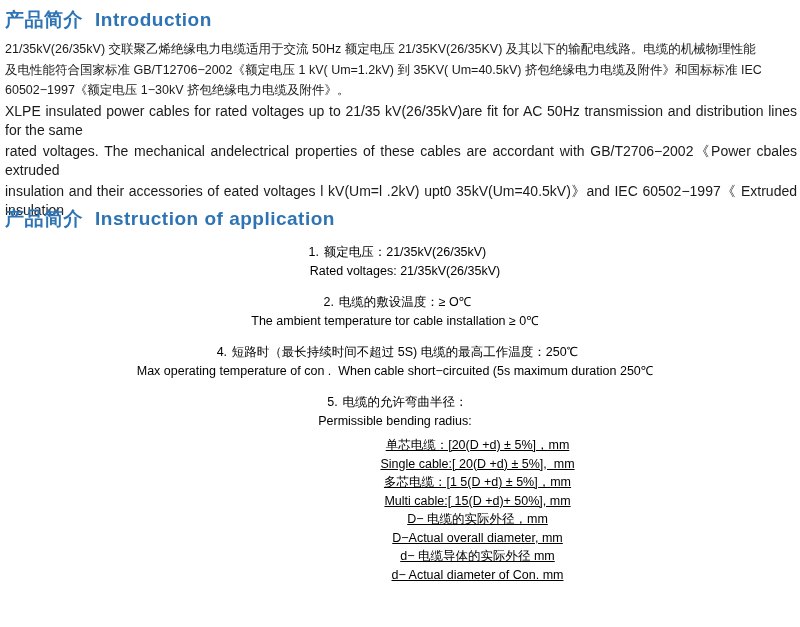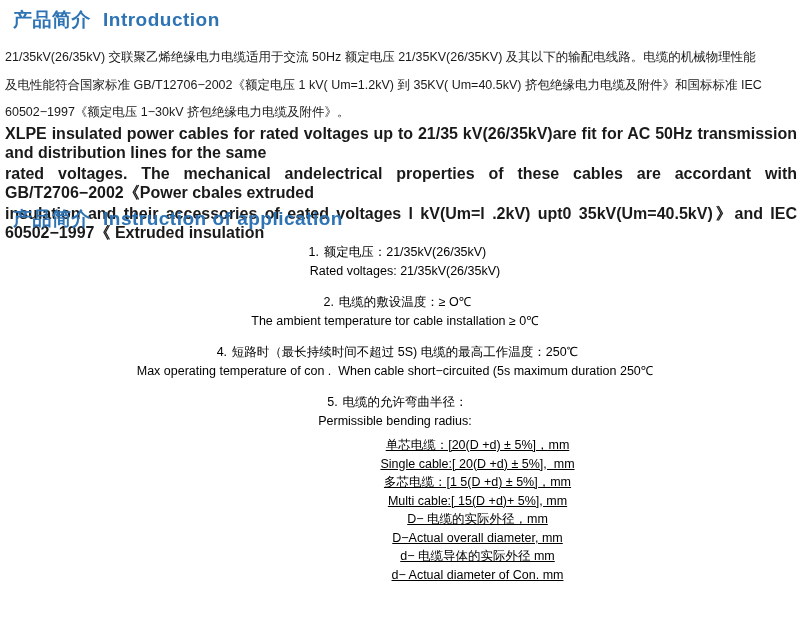--- a/index.html
+++ b/index.html
@@ -19,21 +19,20 @@
     width: 800px;
     height: 627px;
     padding: 0;
     box-sizing: border-box;
   }
   .section-heading {
     color: #2e74b5;
     font-size: 19px;
     font-weight: bold;
     letter-spacing: 0.5px;
-    margin-left: 8px;
   }
   .section-heading .cn {
     margin-right: 12px;
   }
   .section-heading .en {
     font-weight: bold;
   }
   #intro-heading {
     position: absolute;
     left: 5px;
@@ -48,26 +47,24 @@
     line-height: 19px;
     text-align: justify;
     color: #1a1a1a;
   }
   #intro-body p {
     margin: 0 0 1px 0;
   }
   #intro-body p.cn-para {
     font-size: 12.5px;
     line-height: 19.5px;
-    margin-top: 8px;
   }
   #intro-body p.en-para {
-    font-size: 16px;
+    font-size: 14px;
     line-height: 19.5px;
-    font-weight: bold;
   }
   #usage-heading {
     position: absolute;
     left: 5px;
     top: 206px;
   }
   #usage-list {
     position: absolute;
     left: 5px;
     top: 243px;
@@ -140,21 +137,21 @@
     </div>
 
     <div class="item">
       <div class="line"><span class="num">5.</span><span>电缆的允许弯曲半径：</span></div>
       <div class="line"><span>Permissible bending radius:</span></div>
 
       <div class="sub-block">
         <div class="line">单芯电缆：[20(D +d) ± 5%]，mm</div>
         <div class="line">Single cable:[ 20(D +d) ± 5%],  mm</div>
         <div class="line">多芯电缆：[1 5(D +d) ± 5%]，mm</div>
-        <div class="line">Multi cable:[ 15(D +d)+ 5%], mm</div>
+        <div class="line">Multi cable:[ 15(D +d)+ 50%], mm</div>
         <div class="line">D− 电缆的实际外径，mm</div>
         <div class="line">D−Actual overall diameter, mm</div>
         <div class="line">d− 电缆导体的实际外径 mm</div>
         <div class="line">d− Actual diameter of Con. mm</div>
       </div>
     </div>
 
   </div>
 
 </div>

